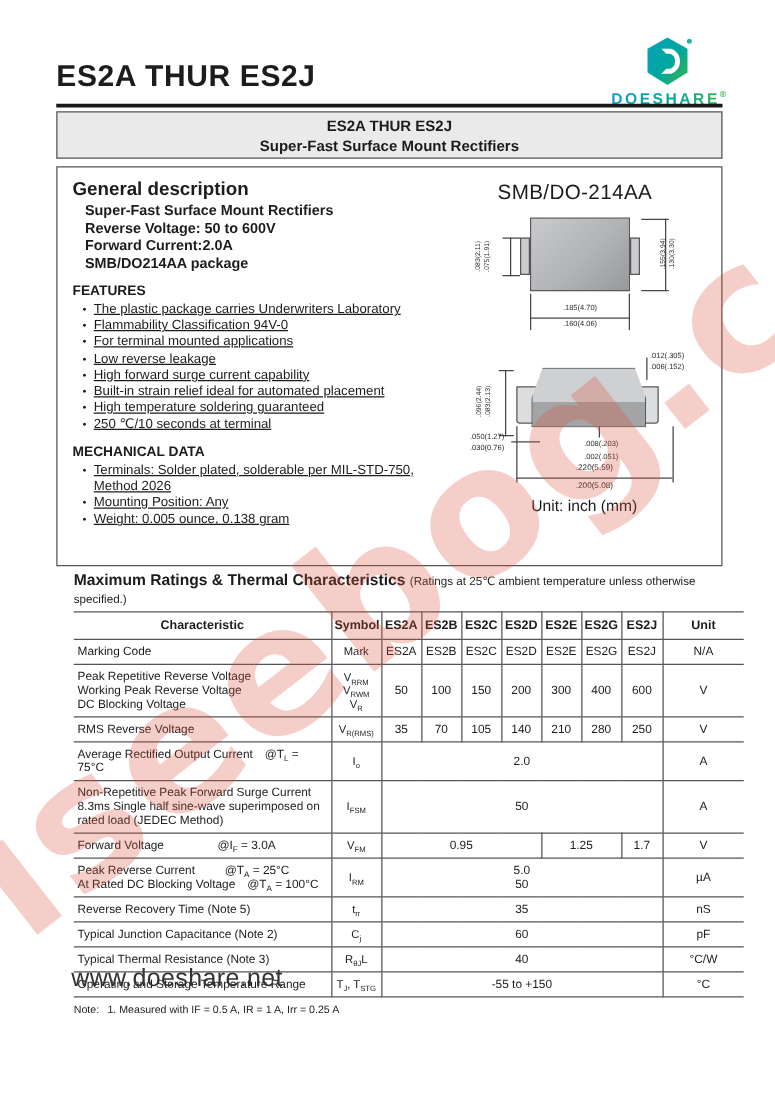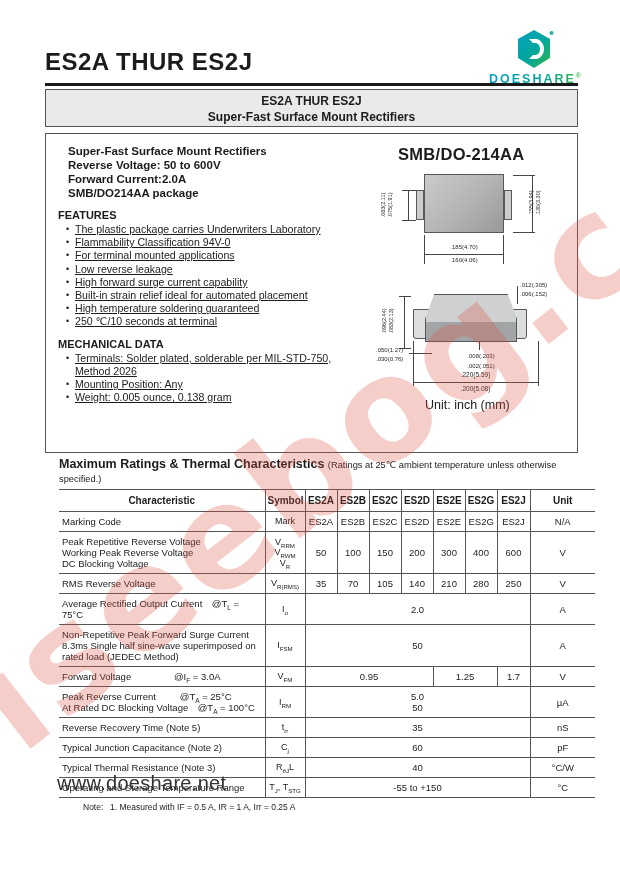--- a/index.html
+++ b/index.html
@@ -25,21 +25,21 @@
   
   .mainbox{position:absolute; left:45px; top:133px; width:533px; height:320px; border:1px solid #555; box-sizing:border-box;}
   .leftcol{position:absolute; left:0; top:0; width:348px; padding:10px 0 0 12px; box-sizing:border-box;}
   .gen-head{font-size:15px; font-weight:bold; line-height:16px; margin-bottom:2px;}
   .gen-lines div{font-size:11.5px; font-weight:bold; line-height:14px; margin-left:10px;}
   .sec-head{font-size:11px; font-weight:bold; margin-top:9px; line-height:13px;}
   ul.blist{list-style:none; margin:1px 0 0 0; padding:0 0 0 8px;}
   ul.blist li{position:relative; font-size:10.6px; line-height:13.2px; padding-left:9px;text-decoration:underline;}
   ul.blist li:before{content:"•"; position:absolute; left:0; top:0; font-size:9px;}
   
-  .pkg-title{position:absolute; left:352px; top:11px; font-size:16.5px; font-weight:bold; letter-spacing:0.3px;}
+  .pkg-title{position:absolute; left:352px; top:11px; font-size:16.5px; font-weight:normal; letter-spacing:0.3px;}
   .shape{position:absolute; box-sizing:border-box; border:1px solid #58585a;}
   .tv-body{left:378px; top:40px; width:80px; height:59px; background:linear-gradient(135deg,#c9cacc 0%,#b2b3b5 55%,#98999b 100%);}
   .tv-tab{width:8px; height:30px; top:56px; background:#cbccce;}
   .sv-term{width:18px; height:30px; top:175px; background:#dcdddf; }
   .sv-term.l{left:367px; border-radius:0 0 5px 3px;}
   .sv-term.r{left:463px; border-radius:0 0 3px 5px;}
   .sv-body{left:379px; top:160px; width:90px; height:46px; border:1px solid #58585a;
     background:linear-gradient(#cfd0d2 0 58%, #a2a4a6 58% 100%);
     clip-path:polygon(10% 0,90% 0,100% 52%,100% 100%,0 100%,0 52%);}
   .line{position:absolute; background:#47474a;}
@@ -55,21 +55,21 @@
   table.rt{border-collapse:collapse; table-layout:fixed; width:536px; margin-top:4px;}
   table.rt th, table.rt td{border:1px solid #555; padding:4px 3px; vertical-align:middle;}
   table.rt tr>*:first-child{border-left:0;}
   table.rt tr>*:last-child{border-right:0;}
   table.rt th{font-size:10px; font-weight:bold; text-align:center; padding:5px 2px;}
   td.c-char{font-size:9.5px; line-height:11px; text-align:left; padding-left:7px;}
   td.c-sym{font-size:9px; line-height:10.5px; text-align:center;}
   td.c-val{font-size:9.5px; line-height:11px; text-align:center;}
   td.c-unit{font-size:9.5px; text-align:center;}
   sub{font-size:68%; line-height:0;}
-  .rt-note{font-size:8.5px; margin-top:4px; color:#222;margin-left:24px;}
+  .rt-note{font-size:8.5px; margin-top:4px; color:#222;}
   
   .site-url{position:absolute; left:57px; top:772px; font-size:20px; color:#333; letter-spacing:0.3px;}
   .watermark{
     position:absolute; left:-60px; top:652px; z-index:40; pointer-events:none;
     transform:rotate(-38deg); transform-origin:0 0;
     font-family:"DejaVu Sans",sans-serif; font-weight:bold; font-size:142px; letter-spacing:4px;
     color:rgba(222,80,62,0.28); white-space:nowrap;
   }
 </style>
 </head>
@@ -95,20 +95,21 @@
   </div>
   <div class="hrule"></div>
 
   <div class="banner">
     <div>ES2A THUR ES2J</div>
     <div>Super-Fast Surface Mount Rectifiers</div>
   </div>
 
   <div class="mainbox">
     <div class="leftcol">
+      <div class="gen-head">General description</div>
       <div class="gen-lines">
           <div>Super-Fast Surface Mount Rectifiers</div>
           <div>Reverse Voltage: 50 to 600V</div>
           <div>Forward Current:2.0A</div>
           <div>SMB/DO214AA package</div>
         </div>
       <div class="sec-head">FEATURES</div>
       <ul class="blist">
           <li>The plastic package carries Underwriters Laboratory</li>
           <li>Flammability Classification 94V-0</li>

